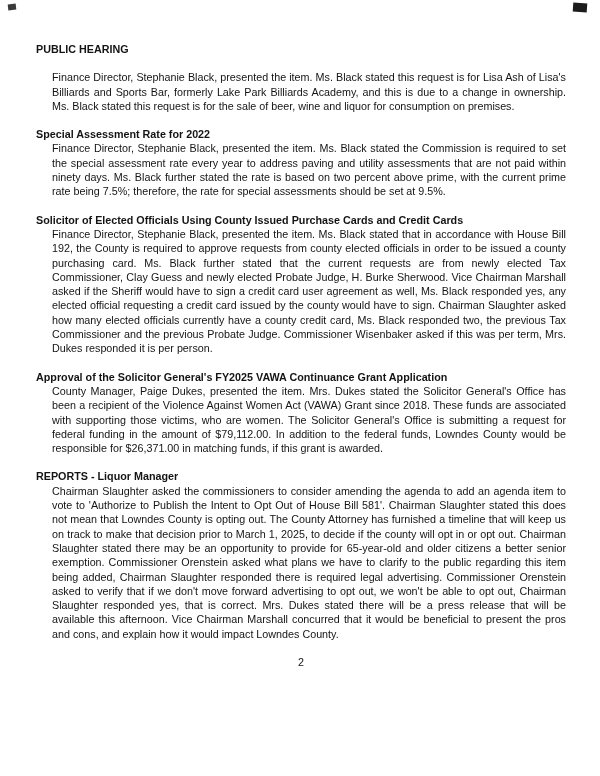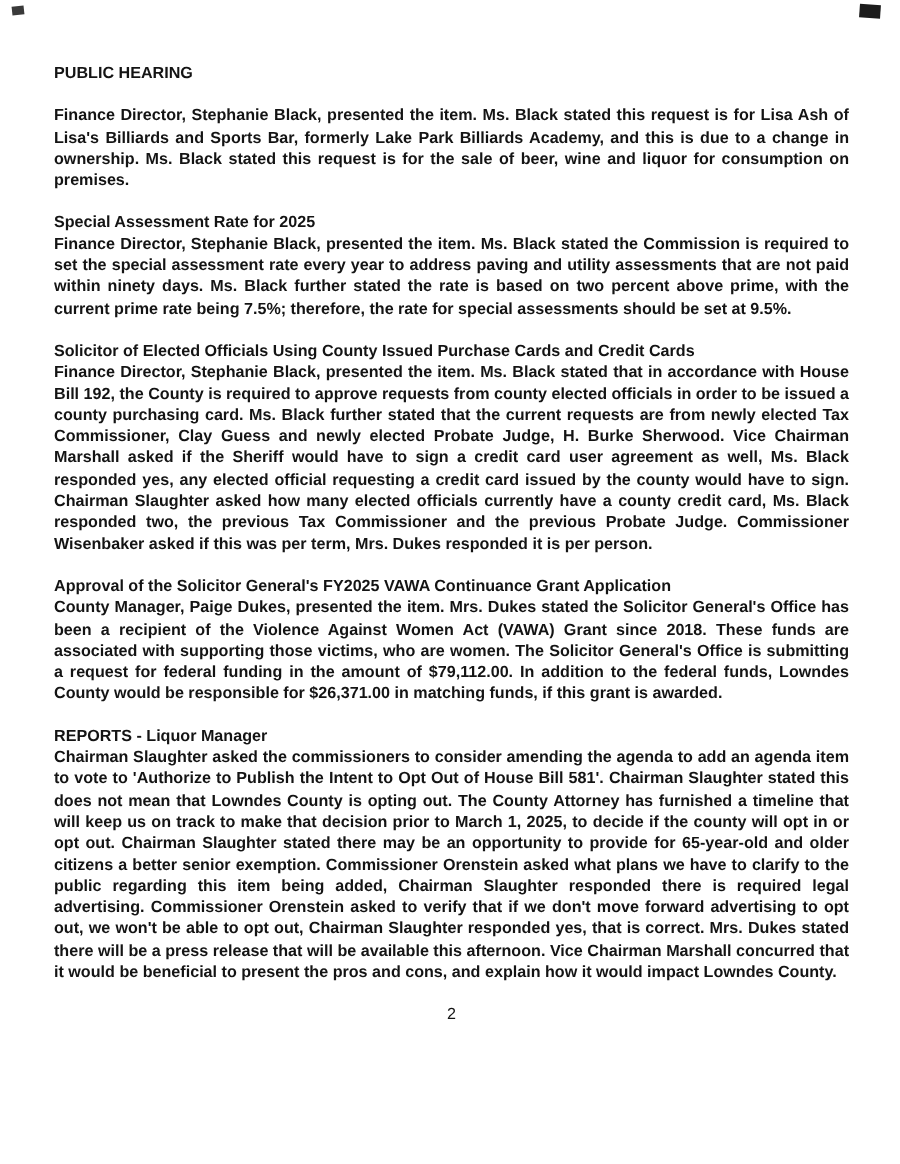--- a/index.html
+++ b/index.html
@@ -16,22 +16,23 @@
     color: #141414;
     font-family: "Liberation Sans", "DejaVu Sans", sans-serif;
     font-size: 10.75px;
     line-height: 14.3px;
     padding: 42px 34px 0 36px;
     overflow: hidden;
   }
   .block { margin: 0 0 14px 0; }
   .heading, .title { font-weight: 700; }
   .body {
-    font-weight: 700;
+    font-weight: 400;
     text-align: justify;
+    margin-left: 16px;
   }
   .page-number {
     text-align: center;
     margin-top: 2px;
   }
   .scan-mark {
     position: absolute;
     background: #1c1c1c;
   }
   .scan-mark.tl {
@@ -55,21 +56,21 @@
   <div class="scan-mark tr"></div>
 
   <div class="block heading">PUBLIC HEARING</div>
 
   <div class="block item">
     <div class="body">Finance Director, Stephanie Black, presented the item. Ms. Black stated this request is for Lisa Ash of Lisa's Billiards and Sports Bar, formerly Lake Park Billiards Academy, and this is due to a change in ownership. Ms. Black stated this request is for the sale of beer, wine and liquor for consumption on premises.</div>
   </div>
 
 
   <div class="block item">
-    <div class="title">Special Assessment Rate for 2025</div>
+    <div class="title">Special Assessment Rate for 2022</div>
     <div class="body">Finance Director, Stephanie Black, presented the item. Ms. Black stated the Commission is required to set the special assessment rate every year to address paving and utility assessments that are not paid within ninety days. Ms. Black further stated the rate is based on two percent above prime, with the current prime rate being 7.5%; therefore, the rate for special assessments should be set at 9.5%.</div>
   </div>
 
   <div class="block item">
     <div class="title">Solicitor of Elected Officials Using County Issued Purchase Cards and Credit Cards</div>
     <div class="body">Finance Director, Stephanie Black, presented the item. Ms. Black stated that in accordance with House Bill 192, the County is required to approve requests from county elected officials in order to be issued a county purchasing card.  Ms. Black further stated that the current requests are from newly elected Tax Commissioner, Clay Guess and newly elected Probate Judge, H. Burke Sherwood. Vice Chairman Marshall asked if the Sheriff would have to sign a credit card user agreement as well, Ms. Black responded yes, any elected official requesting a credit card issued by the county would have to sign. Chairman Slaughter asked how many elected officials currently have a county credit card, Ms. Black responded two, the previous Tax Commissioner and the previous Probate Judge. Commissioner Wisenbaker asked if this was per term, Mrs. Dukes responded it is per person.</div>
   </div>
 
   <div class="block item">
     <div class="title">Approval of the Solicitor General's FY2025 VAWA Continuance Grant Application</div>

